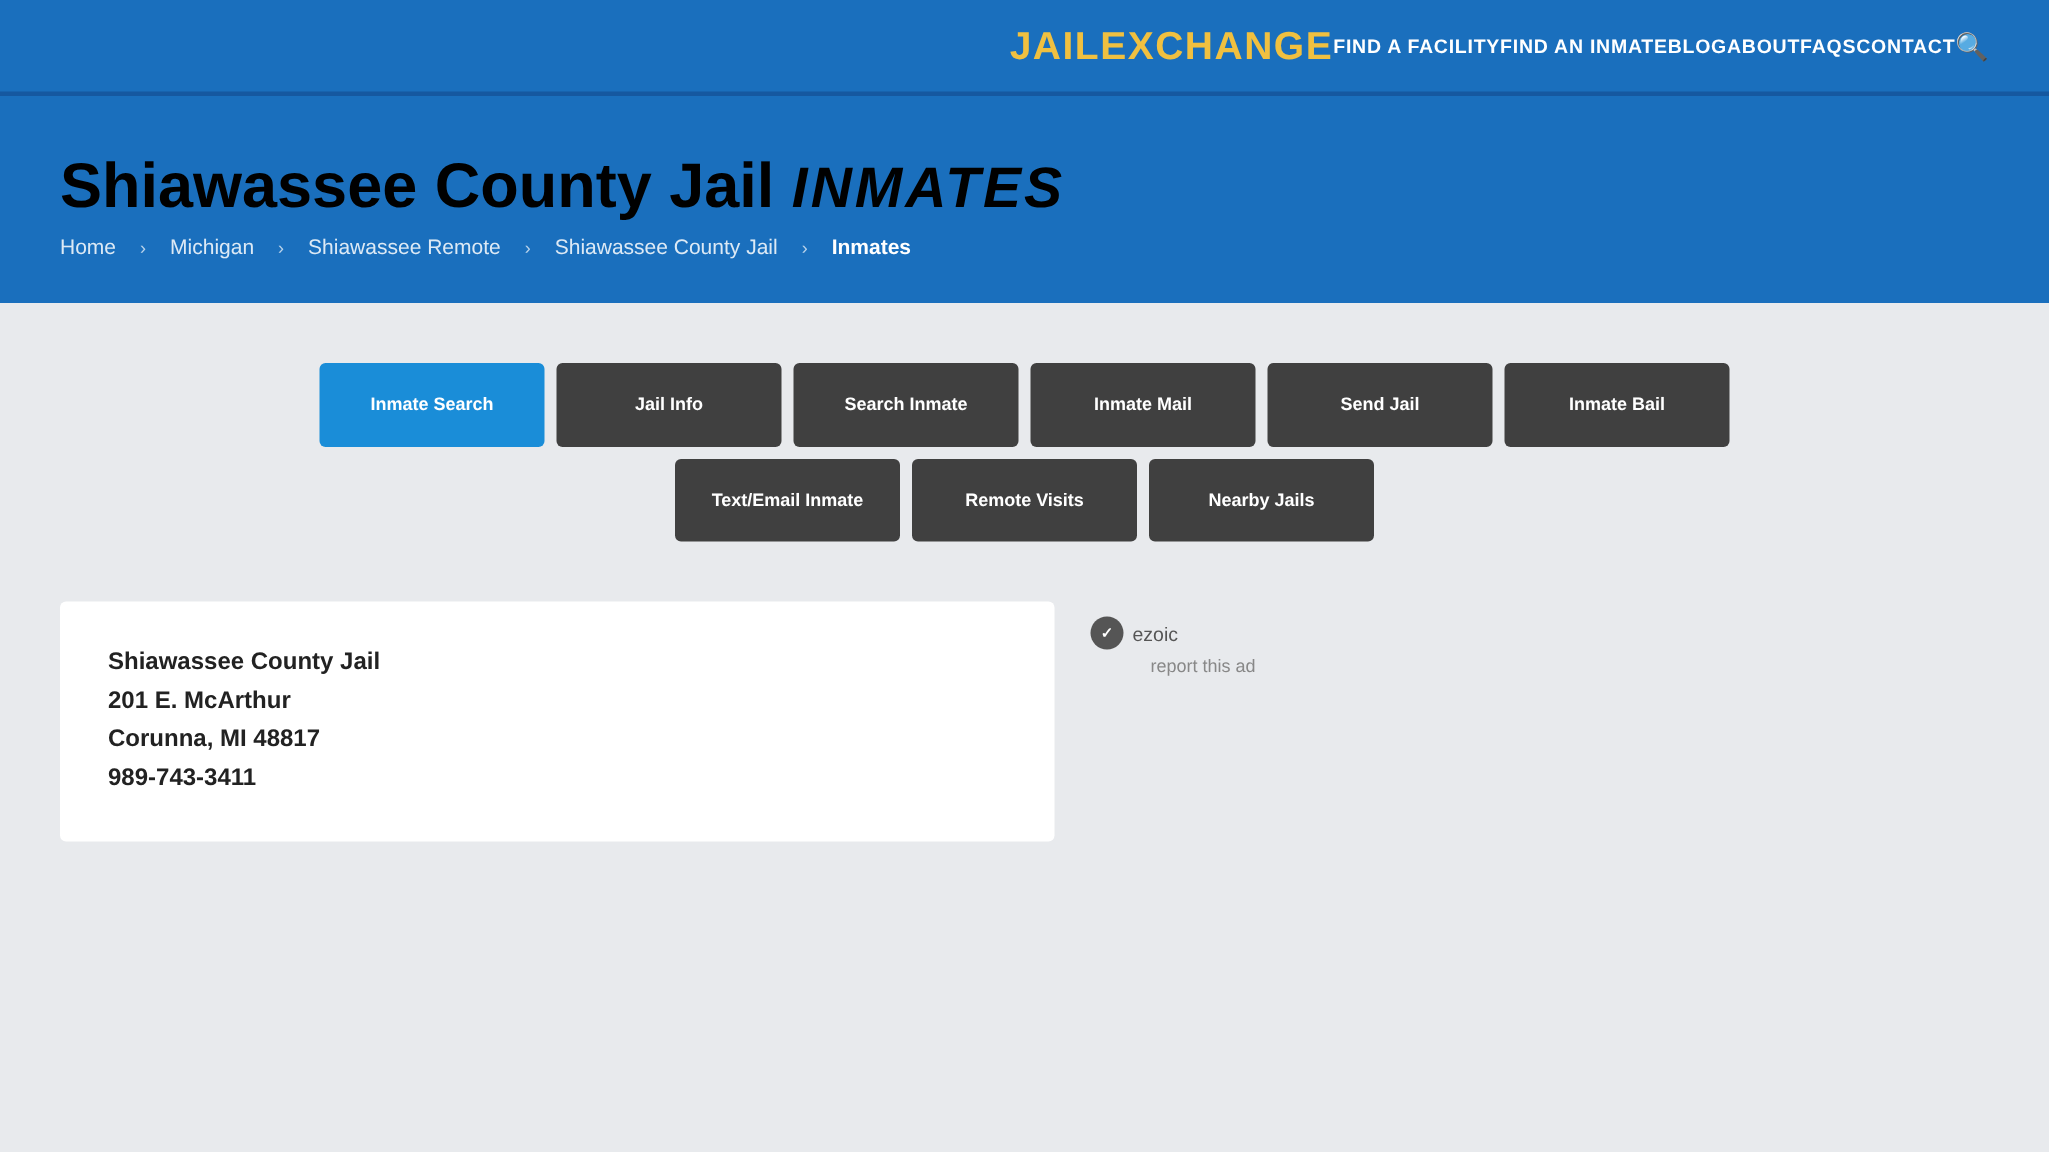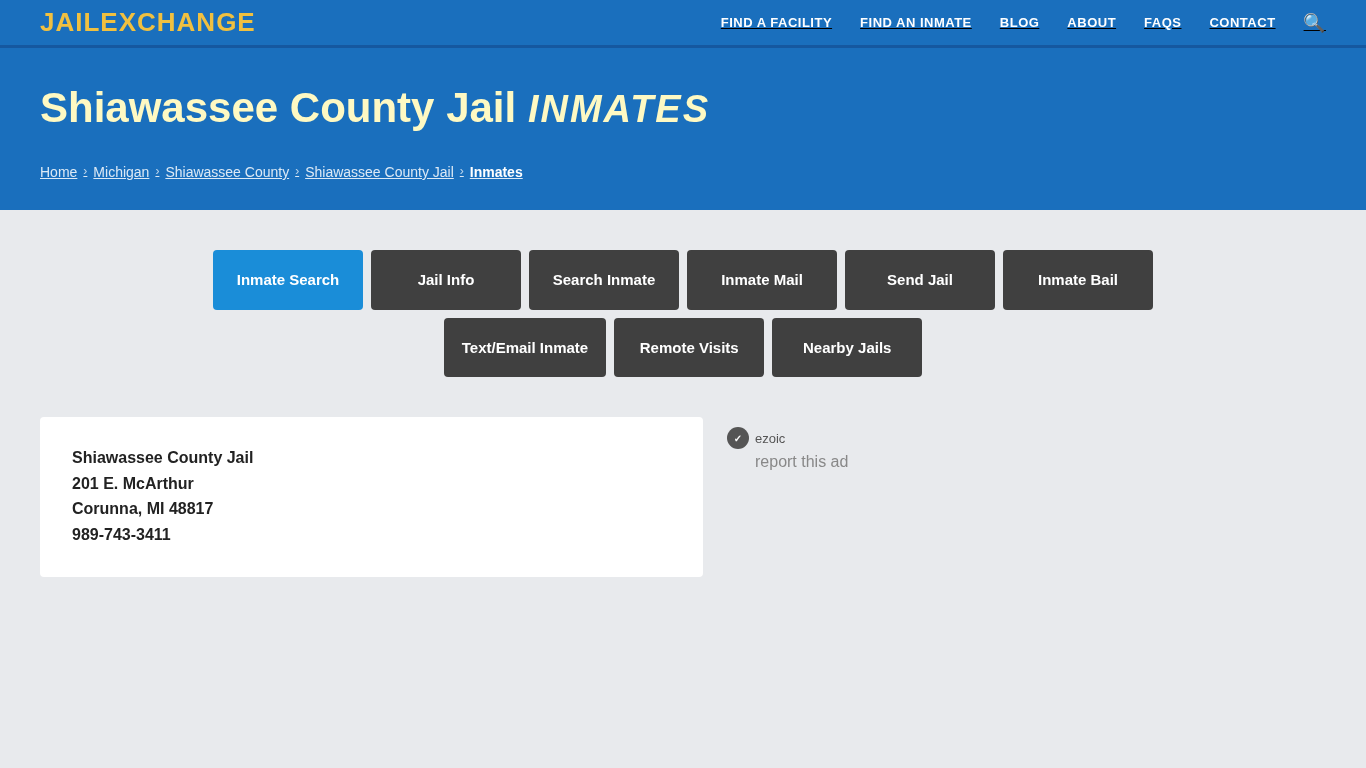--- a/index.html
+++ b/index.html
@@ -3,40 +3,38 @@
   <meta charset="utf-8">
   <style>
     * { margin: 0; padding: 0; box-sizing: border-box; }
     body { font-family: Arial, sans-serif; background: #e8eaed; min-height: 768px; width: 1366px; overflow-x: hidden; }
 
     
     .header {
       background: #1a6fbd;
       display: flex;
       align-items: center;
-      justify-content: space-between;
+      justify-content: flex-end;
       padding: 0 40px;
-      height: 48px;
+      height: 64px;
       border-bottom: 3px solid #1558a0;
     }
     .logo {
       font-size: 26px;
       font-weight: 900;
       color: white;
       letter-spacing: 1px;
       text-transform: uppercase;
     }
     .logo span {
       color: #f0c040;
     }
     .nav {
       display: flex;
       align-items: center;
-      gap: 28px;
-      text-decoration: underline;
     }
     .nav a {
       color: white;
       text-decoration: none;
       font-size: 13px;
       font-weight: 600;
       letter-spacing: 0.5px;
       text-transform: uppercase;
     }
     .search-icon-btn {
@@ -48,37 +46,36 @@
     }
 
     
     .hero {
       background: #1a6fbd;
       padding: 36px 40px 30px 40px;
     }
     .hero-title {
       font-size: 42px;
       font-weight: 800;
-      color: #fef9c3;
-      margin-bottom: 32px;
+      color: #000000;
+      margin-bottom: 8px;
     }
     .hero-title .inmates-italic {
       font-style: italic;
       font-weight: 700;
       font-size: 38px;
       text-transform: uppercase;
       letter-spacing: 2px;
     }
     .breadcrumb {
       display: flex;
-      align-items: flex-start;
-      gap: 6px;
+      align-items: flex-end;
+      gap: 16px;
       font-size: 14px;
       color: rgba(255,255,255,0.85);
-      text-decoration: underline;
     }
     .breadcrumb a {
       color: rgba(255,255,255,0.85);
       text-decoration: none;
     }
     .breadcrumb .sep {
       font-size: 12px;
       color: rgba(255,255,255,0.7);
     }
     .breadcrumb .current {
@@ -102,21 +99,21 @@
     }
     .button-row {
       display: flex;
       gap: 8px;
       justify-content: center;
     }
     .nav-btn {
       padding: 20px 18px;
       border: none;
       border-radius: 4px;
-      font-size: 15px;
+      font-size: 12px;
       font-weight: 600;
       color: white;
       cursor: pointer;
       min-width: 150px;
       text-align: center;
       line-height: 1.3;
     }
     .btn-blue {
       background: #1a8dd8;
     }
@@ -176,23 +173,23 @@
       border-radius: 50%;
       background: #555;
       display: flex;
       align-items: center;
       justify-content: center;
       color: white;
       font-size: 10px;
       font-weight: bold;
     }
     .report-ad {
-      font-size: 16px;
+      font-size: 12px;
       color: #888;
-      margin-left: 28px;
+      margin-left: 40px;
     }
   </style>
 </head>
 <body>
 
 <header class="header">
   <div class="logo">
     <span>JAIL</span><span style="color:#f0c040;">EXCHANGE</span>
   </div>
   <nav class="nav">
@@ -208,21 +205,21 @@
 
 <section class="hero">
   <h1 class="hero-title">
     <span>Shiawassee County Jail</span>&nbsp;<span class="inmates-italic">INMATES</span>
   </h1>
   <nav class="breadcrumb">
     <a href="#">Home</a>
     <span class="sep">›</span>
     <a href="#">Michigan</a>
     <span class="sep">›</span>
-    <a href="#">Shiawassee County</a>
+    <a href="#">Shiawassee Remote</a>
     <span class="sep">›</span>
     <a href="#">Shiawassee County Jail</a>
     <span class="sep">›</span>
     <span class="current">Inmates</span>
   </nav>
 </section>
 
 <main class="main">
   <div class="button-section">
     <div class="button-row">

